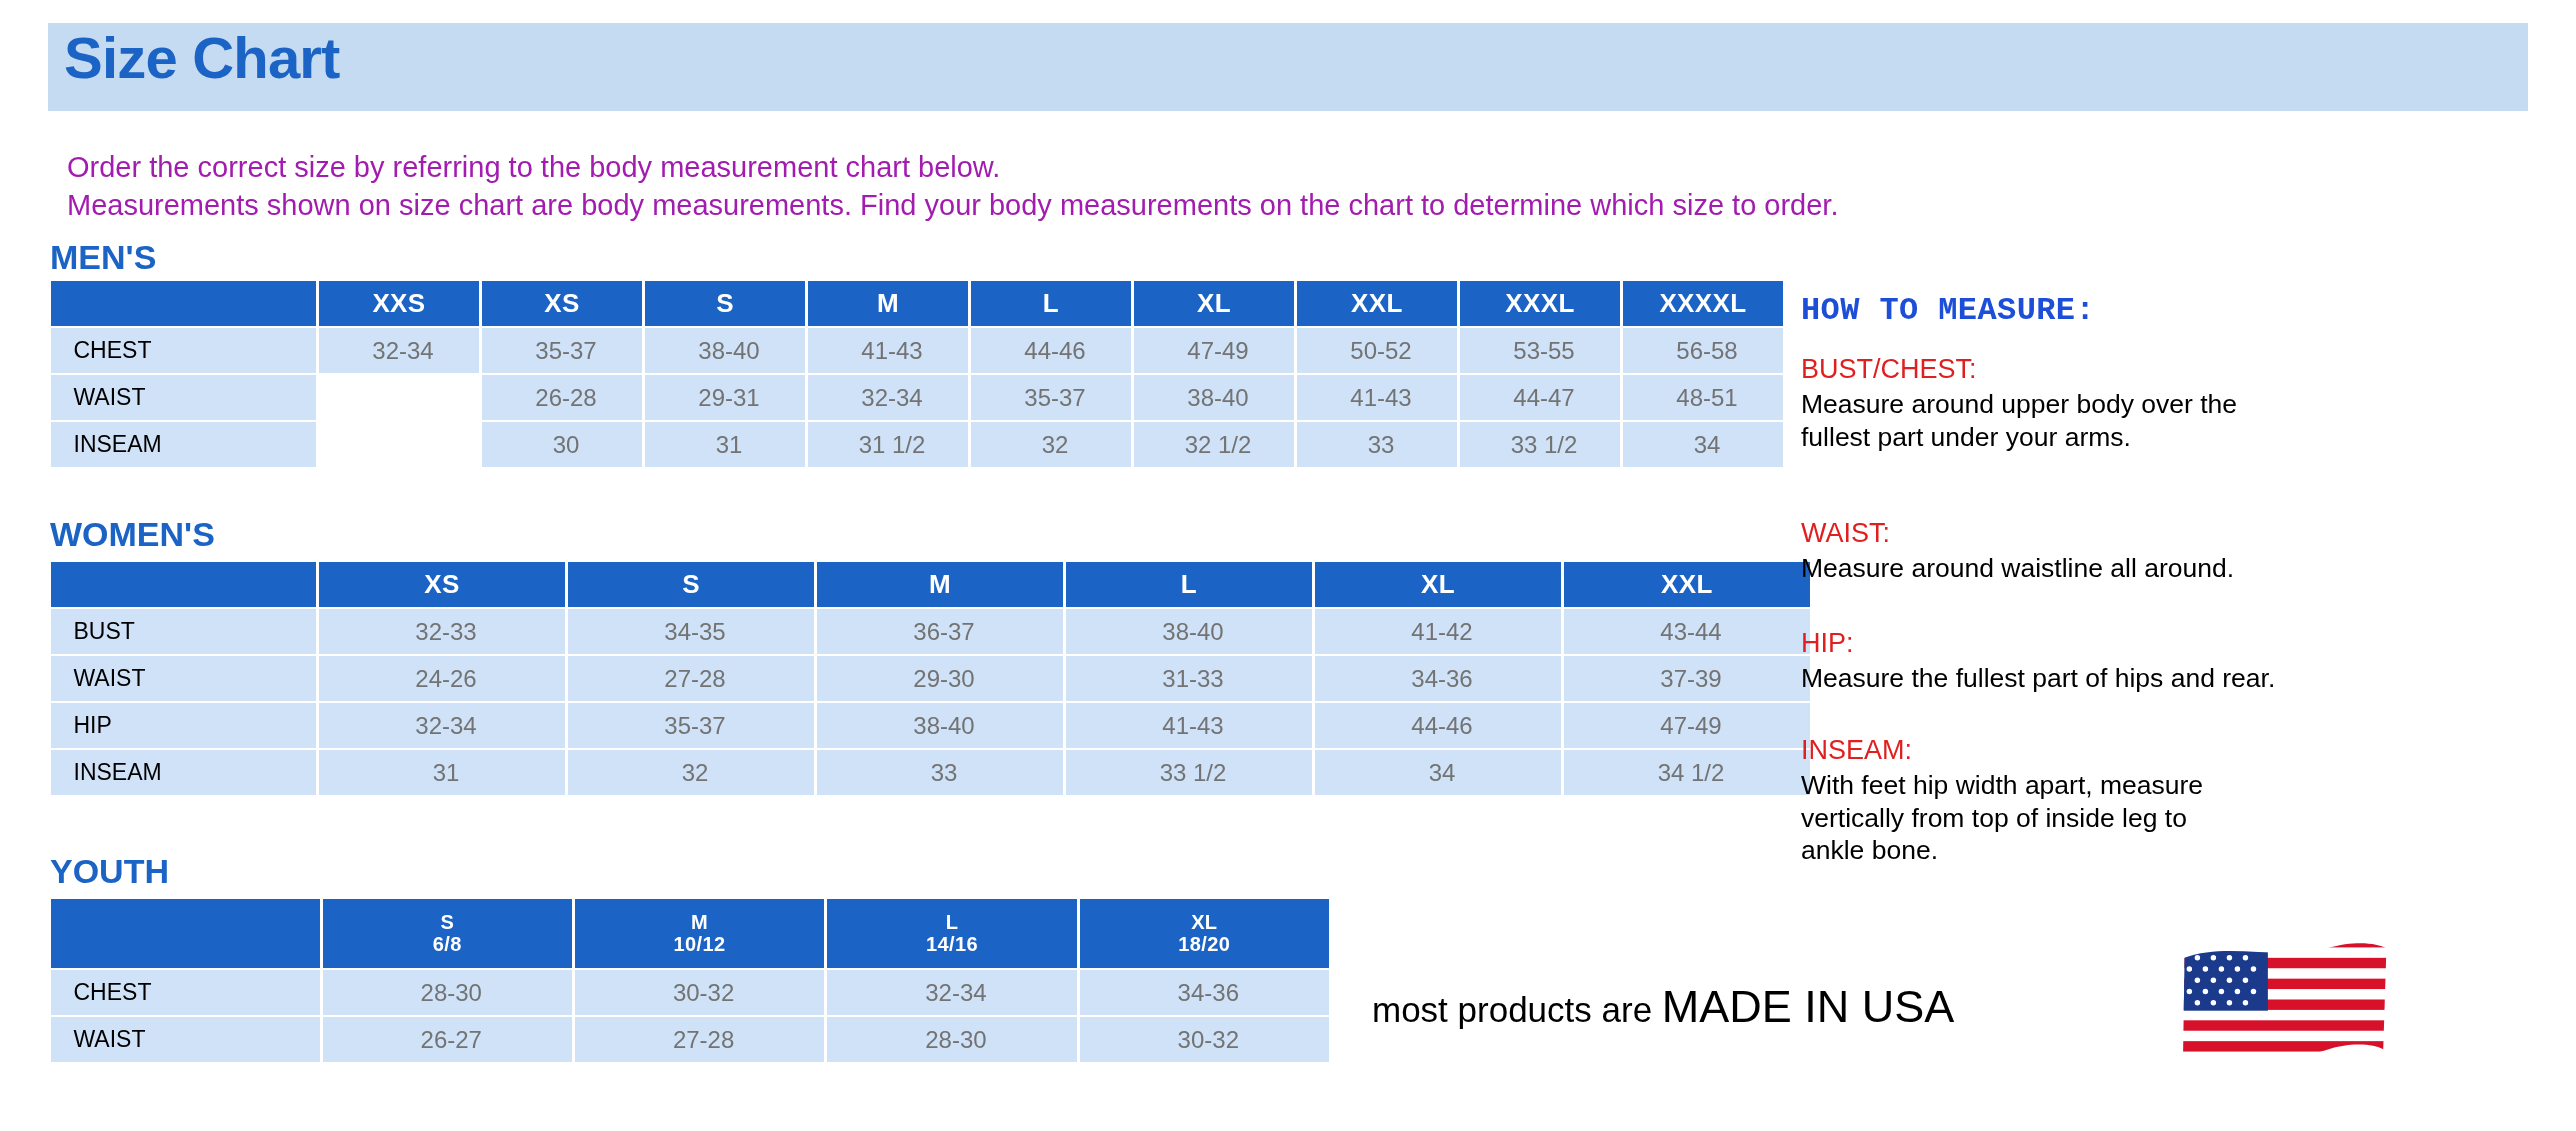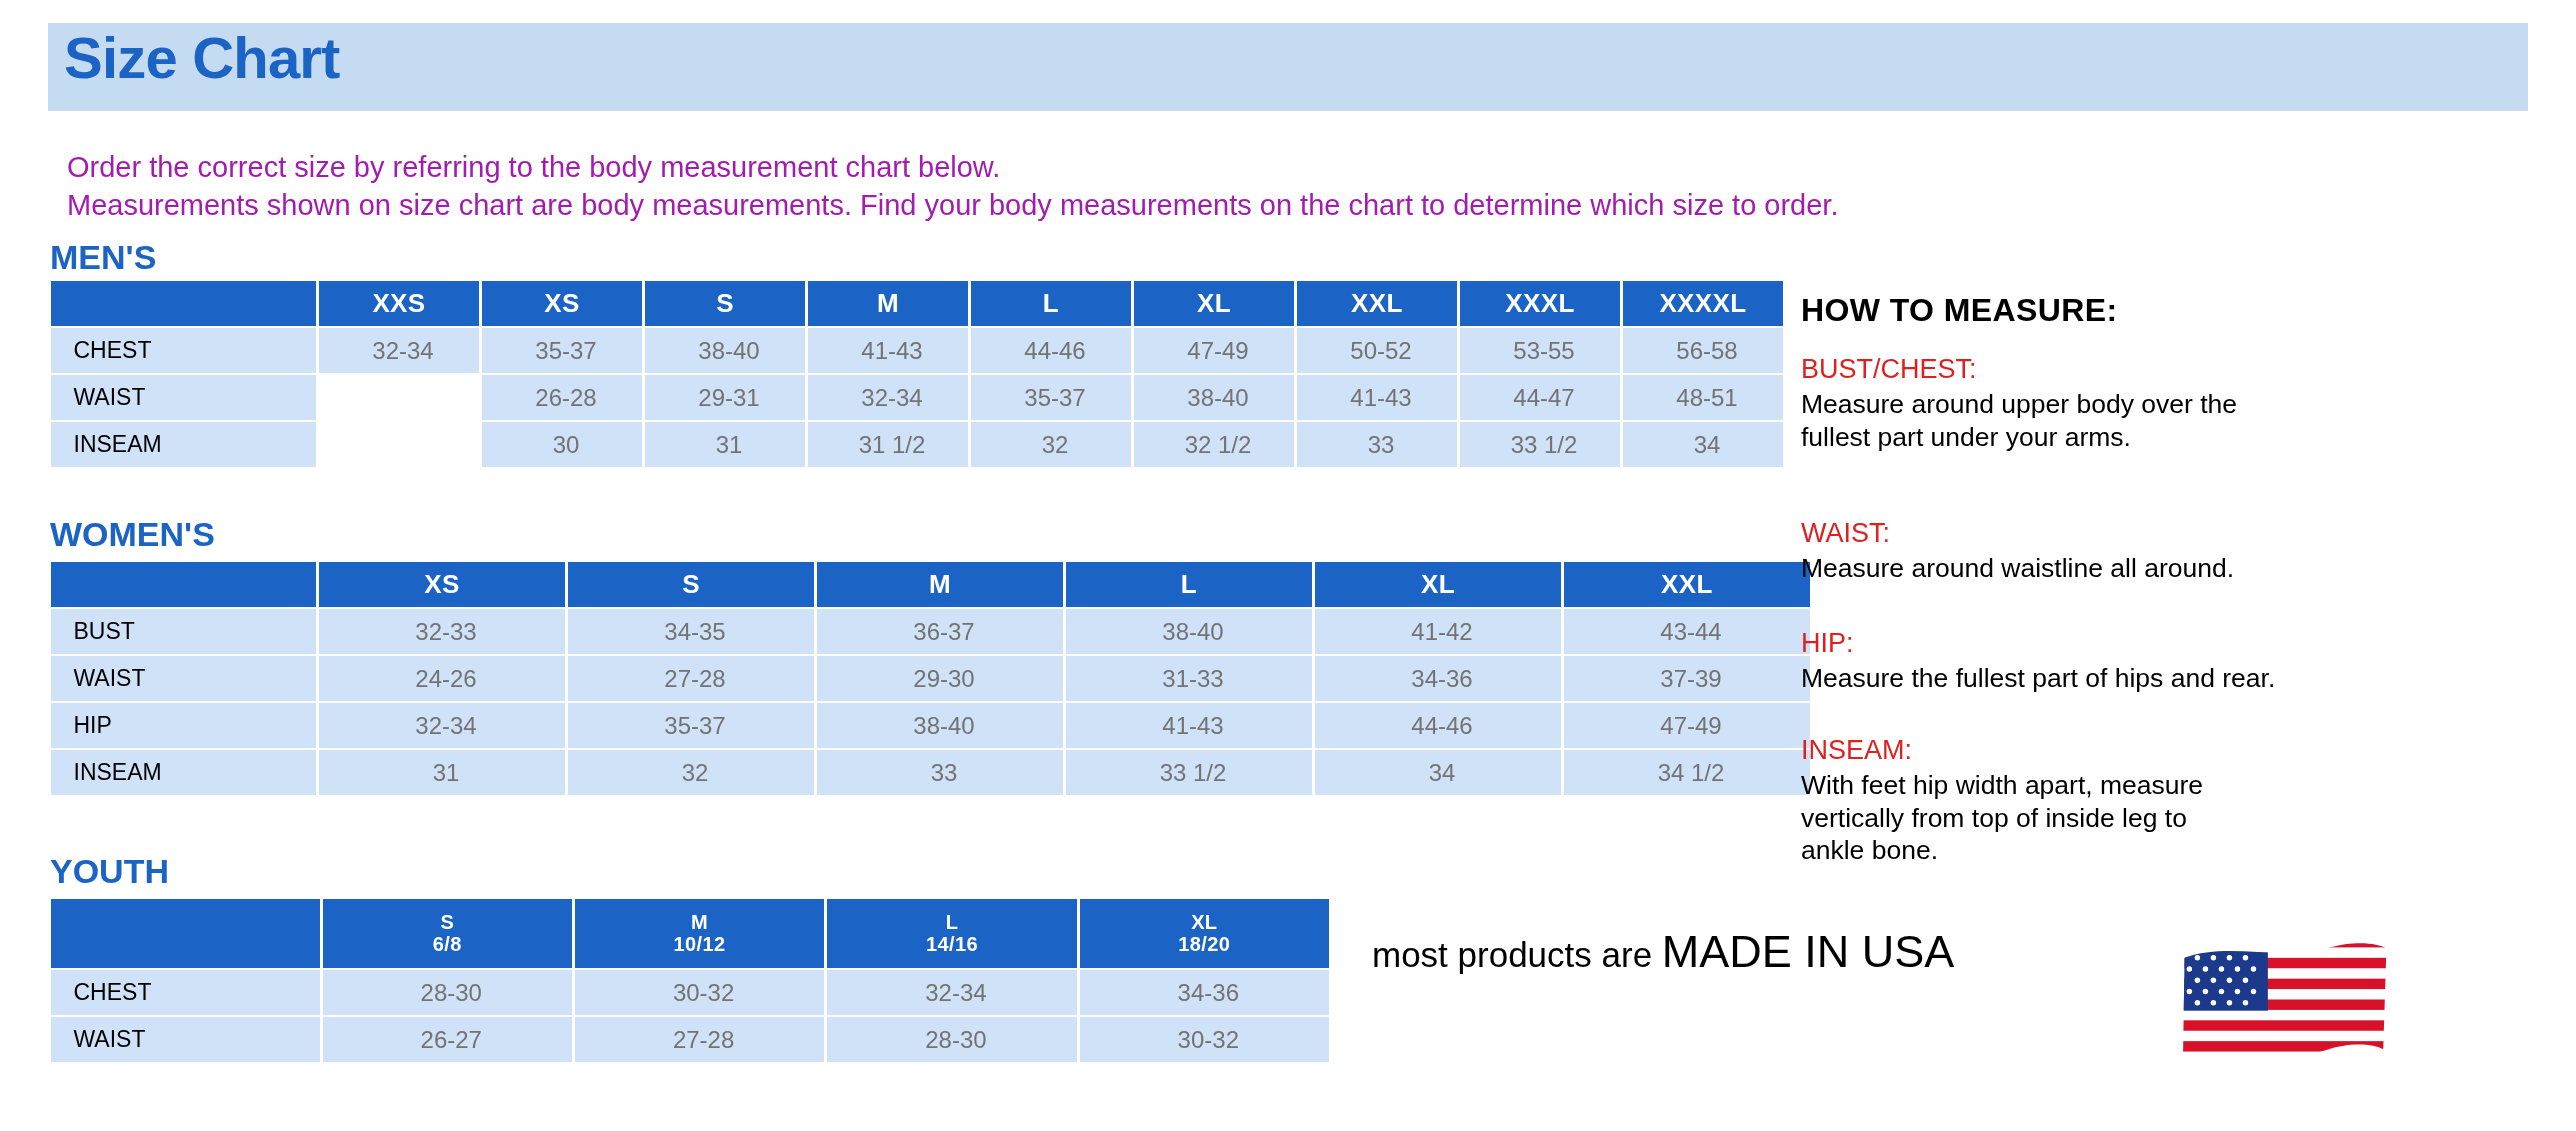--- a/index.html
+++ b/index.html
@@ -109,41 +109,42 @@
     background: #1b63c4;
   }
 
   
   .how-title {
     position: absolute;
     left: 1801px;
     top: 292px;
     font-size: 32px;
     font-weight: bold;
-    color: #000000;
+    color: #1d4ed8;
     letter-spacing: 0.4px;
+    font-family: Liberation Mono, monospace;
   }
   .how-block { position: absolute; left: 1801px; width: 746px; }
   .how-head {
     font-size: 27px;
     color: #e02020;
     font-weight: normal;
     margin-bottom: 3.2px;
   }
   .how-body {
     font-size: 26.5px;
     color: #000;
     line-height: 1.22;
   }
 
   
   .usa-text {
     position: absolute;
     left: 1372px;
-    top: 926px;
+    top: 981px;
     font-size: 35px;
     color: #000;
   }
   .usa-text .big {
     font-size: 45px;
     font-weight: normal;
   }
   .flag-wrap {
     position: absolute;
     left: 2178px;

